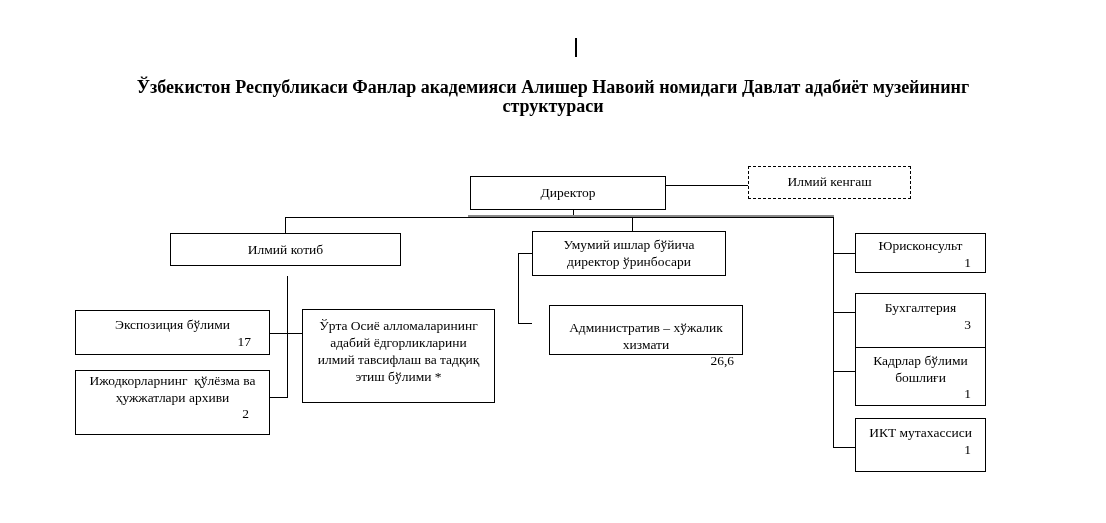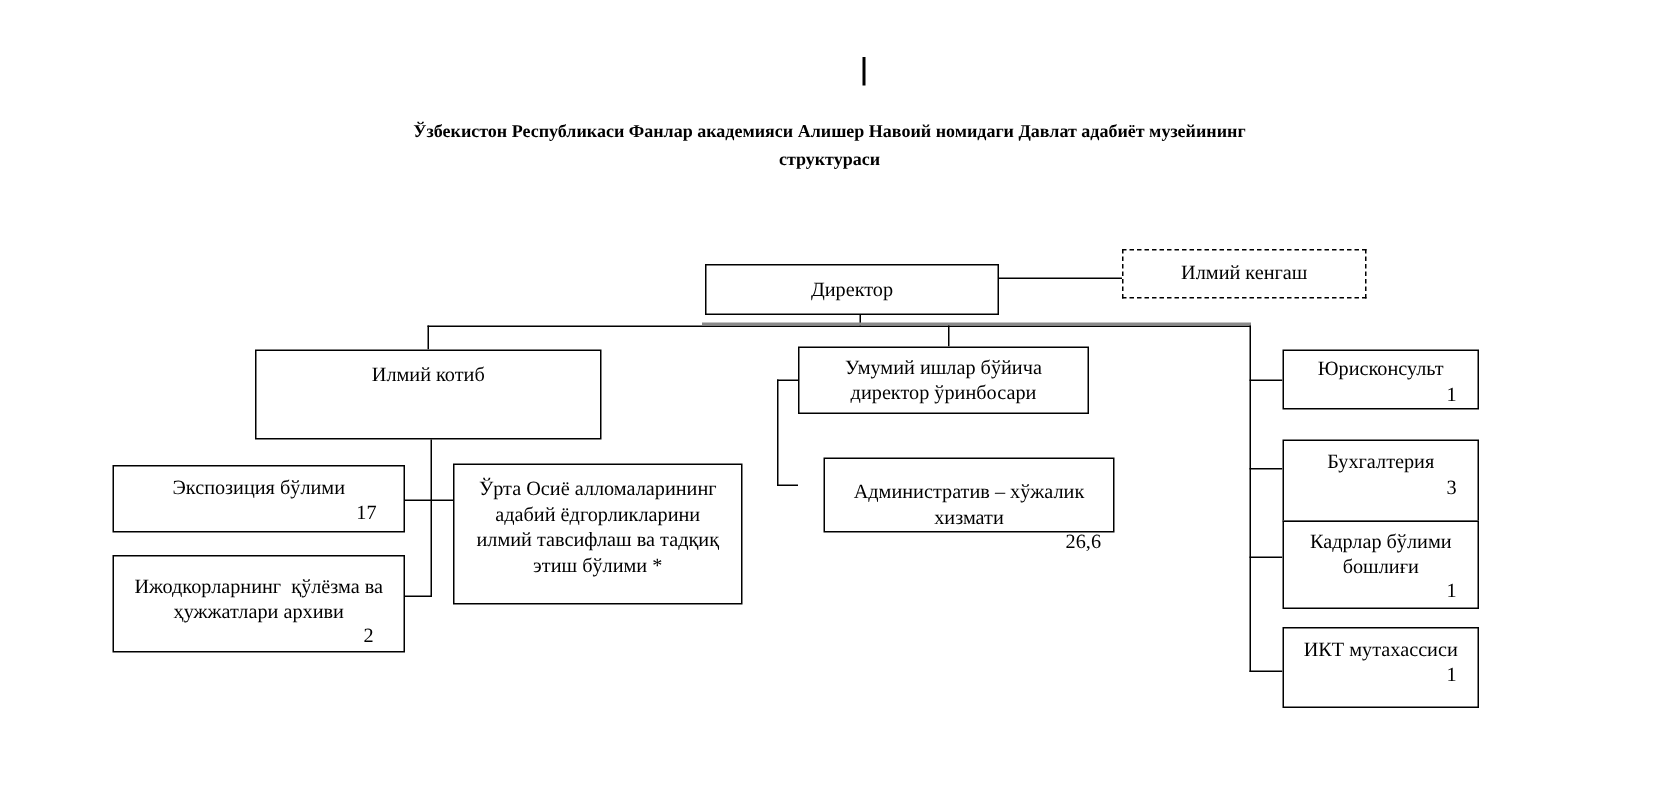--- a/index.html
+++ b/index.html
@@ -3,21 +3,21 @@
 <meta charset="utf-8">
 <style>
   html,body { margin:0; padding:0; background:#fff; }
   .canvas {
     position:relative; width:1106px; height:523px; background:#ffffff;
     font-family:"Liberation Serif","DejaVu Serif",serif; color:#000;
     overflow:hidden;
   }
   .title {
     position:absolute; left:0; top:78px; width:1106px;
-    text-align:center; font-weight:700; font-size:12px; line-height:19px;
+    text-align:center; font-weight:700; font-size:18px; line-height:19px;
   }
   .cursor-mark {
     position:absolute; left:575px; top:38px; width:2px; height:19px; background:#000;
   }
   .box {
     position:absolute; border:1px solid #000; background:#fff;
     box-sizing:border-box; text-align:center; font-size:13.5px; line-height:16.5px;
   }
   .box.dashed { border:1px dashed #000; }
   .bt { white-space:pre-wrap; }
@@ -56,21 +56,21 @@
   <div class="line" style="left:518px;top:323px;width:14px;height:1px;"></div>
 
   <div class="box" style="left:470px;top:176px;width:196px;height:34px;padding-top:8px;">
     <div class="bt">Директор</div>
   </div>
 
   <div class="box dashed" style="left:748px;top:166px;width:163px;height:33px;padding-top:7px;">
     <div class="bt">Илмий кенгаш</div>
   </div>
 
-  <div class="box" style="left:170px;top:233px;width:231px;height:60px;padding-top:8px;">
+  <div class="box" style="left:170px;top:233px;width:231px;height:33px;padding-top:8px;">
     <div class="bt">Илмий котиб</div>
   </div>
 
   <div class="box" style="left:532px;top:231px;width:194px;height:45px;padding-top:5px;">
     <div class="bt">Умумий ишлар бўйича</div>
     <div class="bt">директор ўринбосари</div>
   </div>
 
   <div class="box" style="left:855px;top:233px;width:131px;height:40px;padding-top:4px;">
     <div class="bt">Юрисконсульт</div>
@@ -91,21 +91,21 @@
   <div class="box" style="left:855px;top:418px;width:131px;height:54px;padding-top:6px;">
     <div class="bt">ИКТ мутахассиси</div>
     <div class="num" style="padding-right:14px;">1</div>
   </div>
 
   <div class="box" style="left:75px;top:310px;width:195px;height:45px;padding-top:6px;">
     <div class="bt">Экспозиция бўлими</div>
     <div class="num" style="padding-right:18px;">17</div>
   </div>
 
-  <div class="box" style="left:75px;top:370px;width:195px;height:65px;padding-top:12px;">
+  <div class="box" style="left:75px;top:370px;width:195px;height:65px;padding-top:2px;">
     <div class="bt">Ижодкорларнинг  қўлёзма ва</div>
     <div class="bt">ҳужжатлари архиви</div>
     <div class="num" style="padding-right:20px;">2</div>
   </div>
 
   <div class="box" style="left:302px;top:309px;width:193px;height:94px;padding-top:7px;line-height:17px;">
     <div class="bt">Ўрта Осиё алломаларининг</div>
     <div class="bt">адабий ёдгорликларини</div>
     <div class="bt">илмий тавсифлаш ва тадқиқ</div>
     <div class="bt">этиш бўлими *</div>

